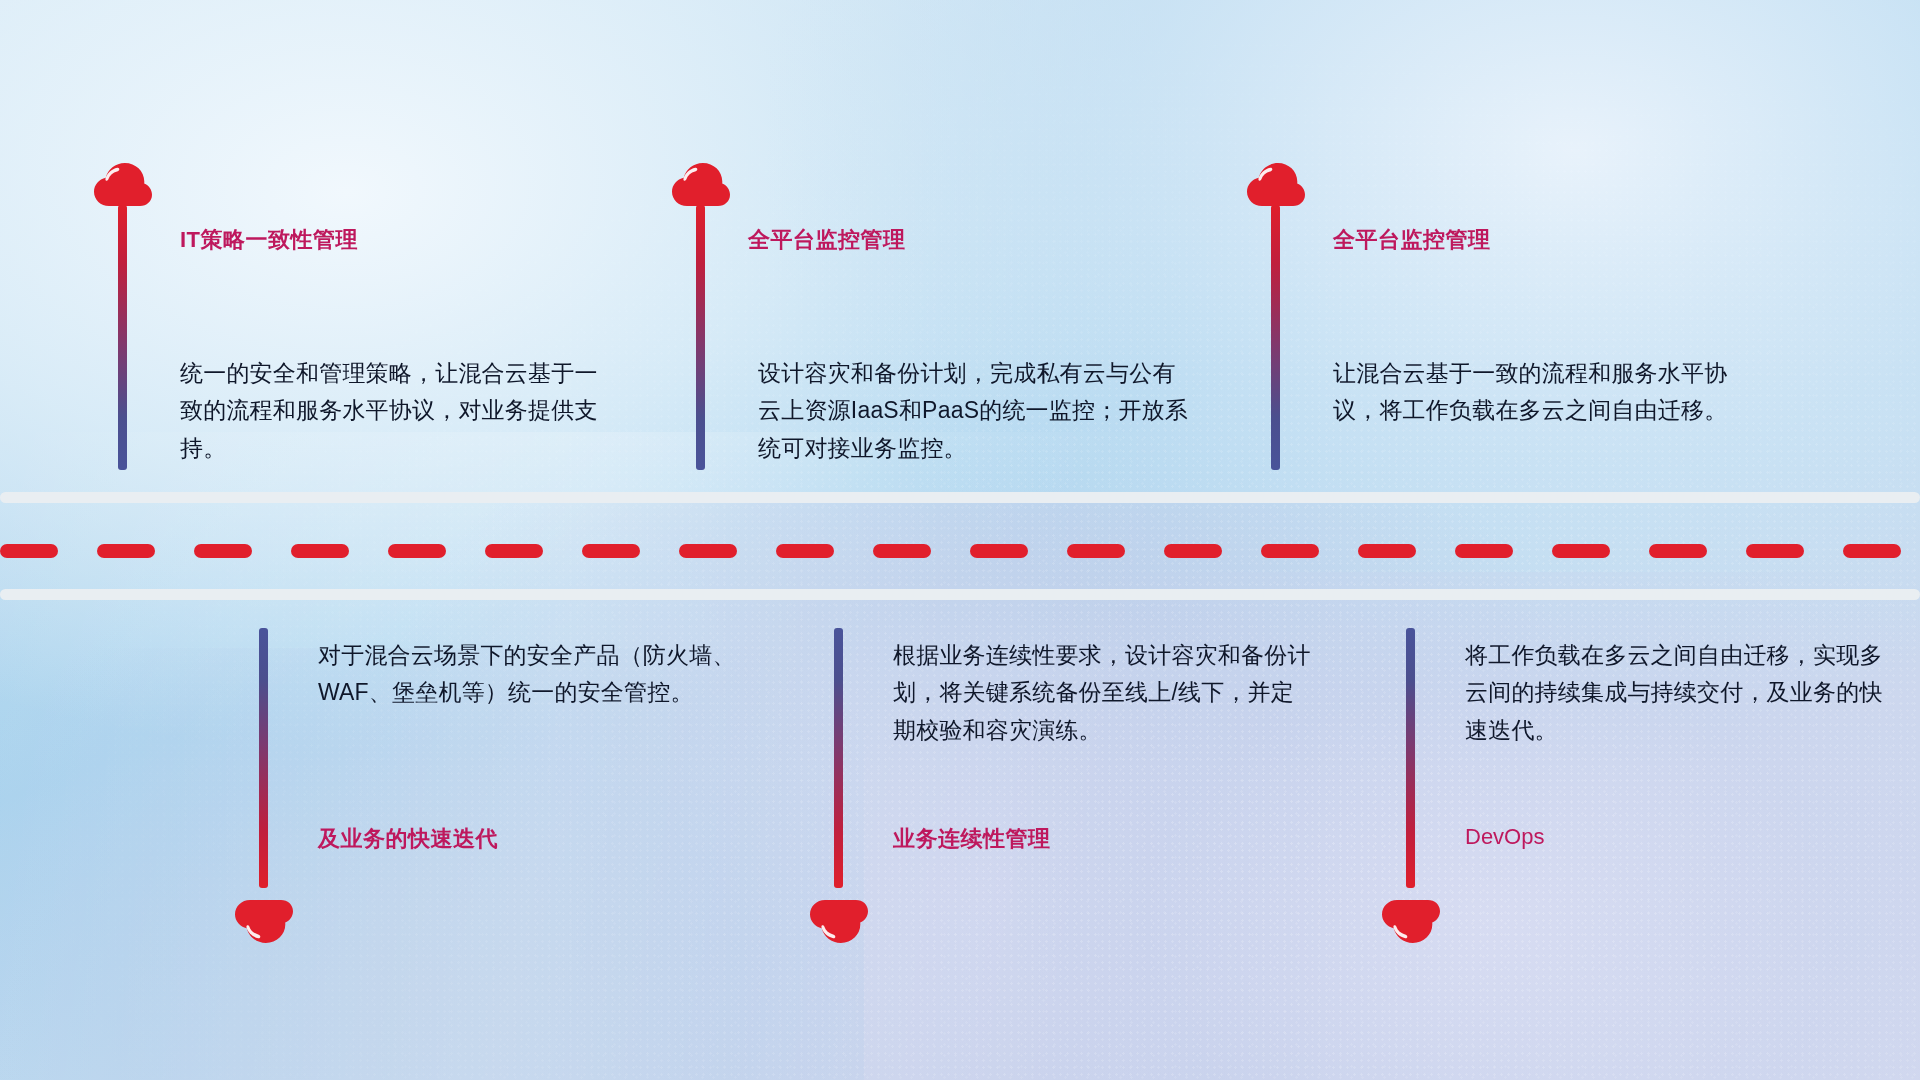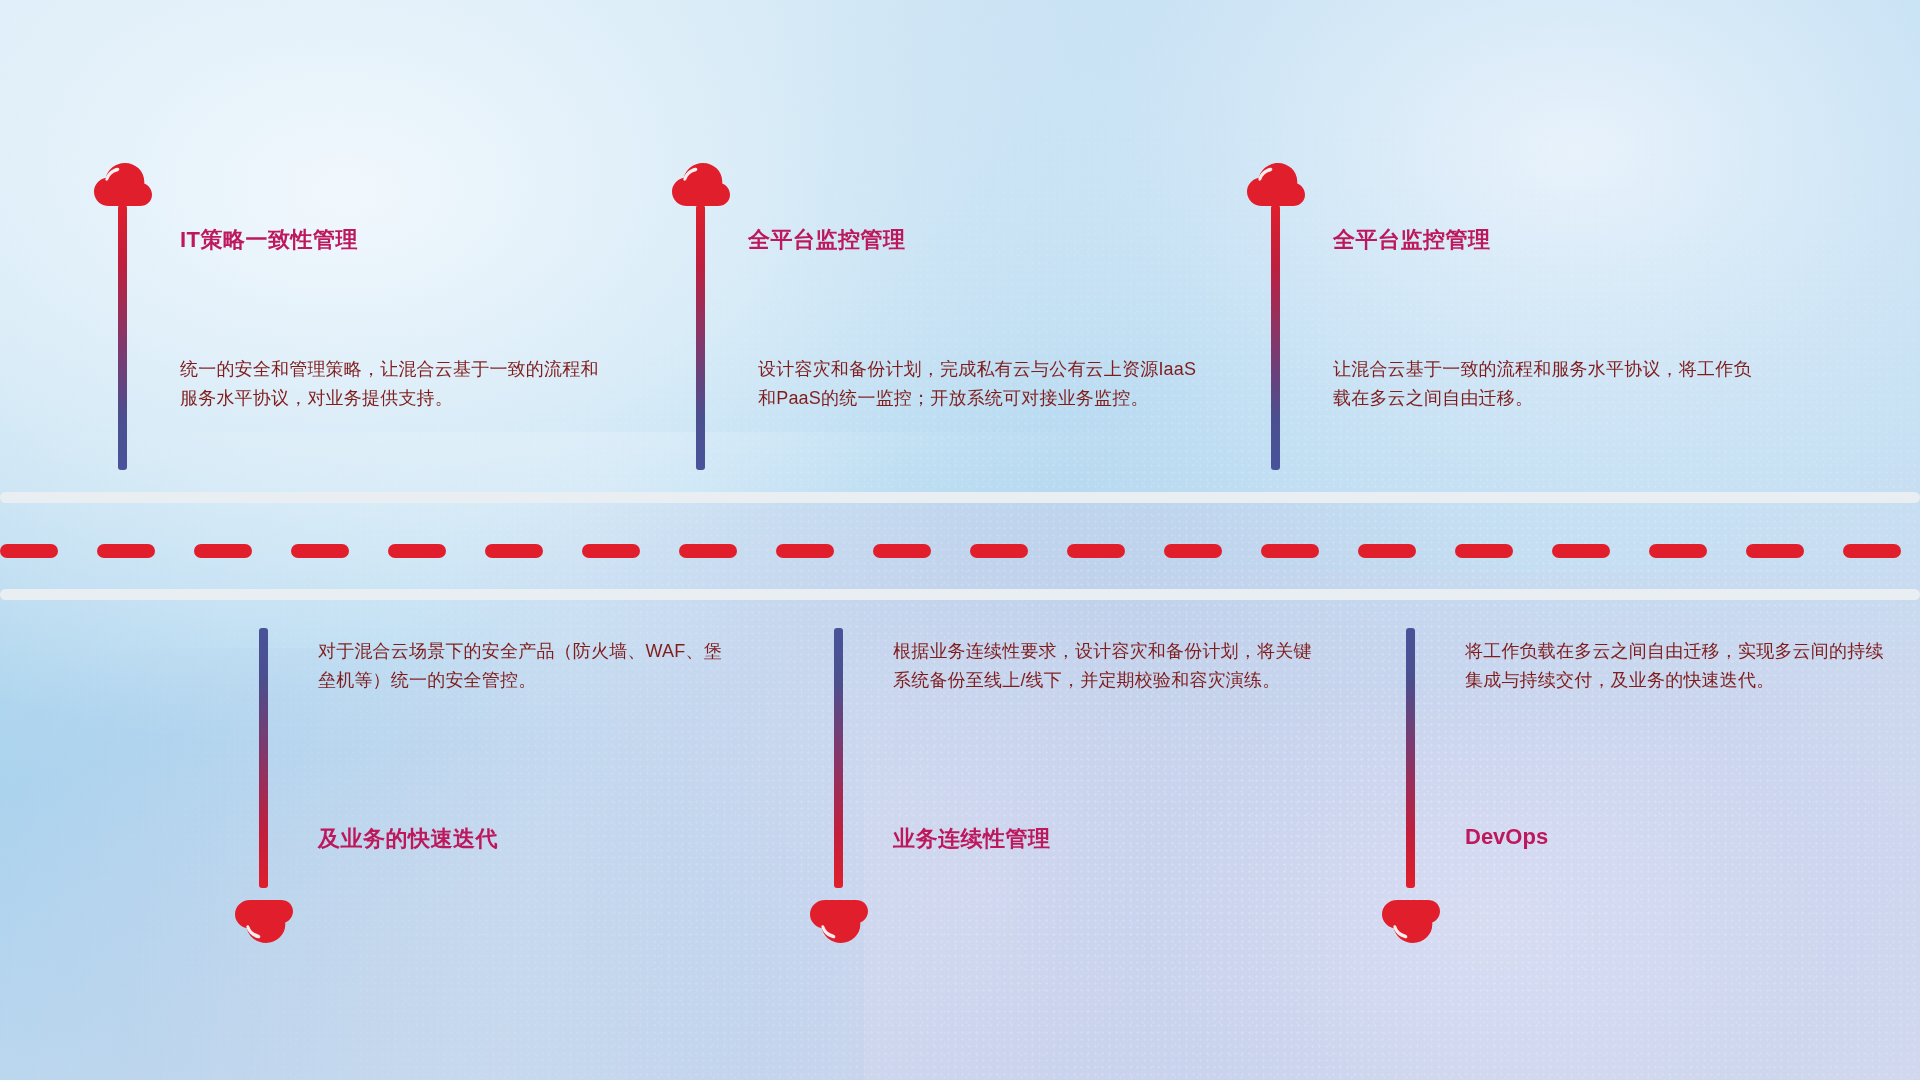--- a/index.html
+++ b/index.html
@@ -75,25 +75,25 @@
 
   .stem { position:absolute; width:9px; border-radius:3px; }
   .stem-down { background:linear-gradient(180deg,#e01f2b 0%,#c01f3d 22%,#7c3a70 55%,#4b4f8e 80%,#49539a 100%); }
   .stem-up   { background:linear-gradient(180deg,#49539a 0%,#4b4f8e 20%,#7c3a70 45%,#c01f3d 78%,#e01f2b 100%); }
 
   .title {
     position:absolute;
     font-size:22px; font-weight:700; color:#be185d;
     letter-spacing:.5px; white-space:nowrap;
   }
-  .title.latin { font-weight:700; letter-spacing:0; }
+  .title.latin { font-weight:400; letter-spacing:0; }
 
   .desc {
     position:absolute;
-    font-size:18px; line-height:1.62; color:#7f1d1d;
+    font-size:23px; line-height:1.62; color:#0f172a;
     letter-spacing:.2px;
   }
 </style>
 </head>
 <body>
 
 <div id="bg">
   <div class="bg-base"></div>
   <div class="bg-glow-a"></div>
   <div class="bg-glow-b"></div>

